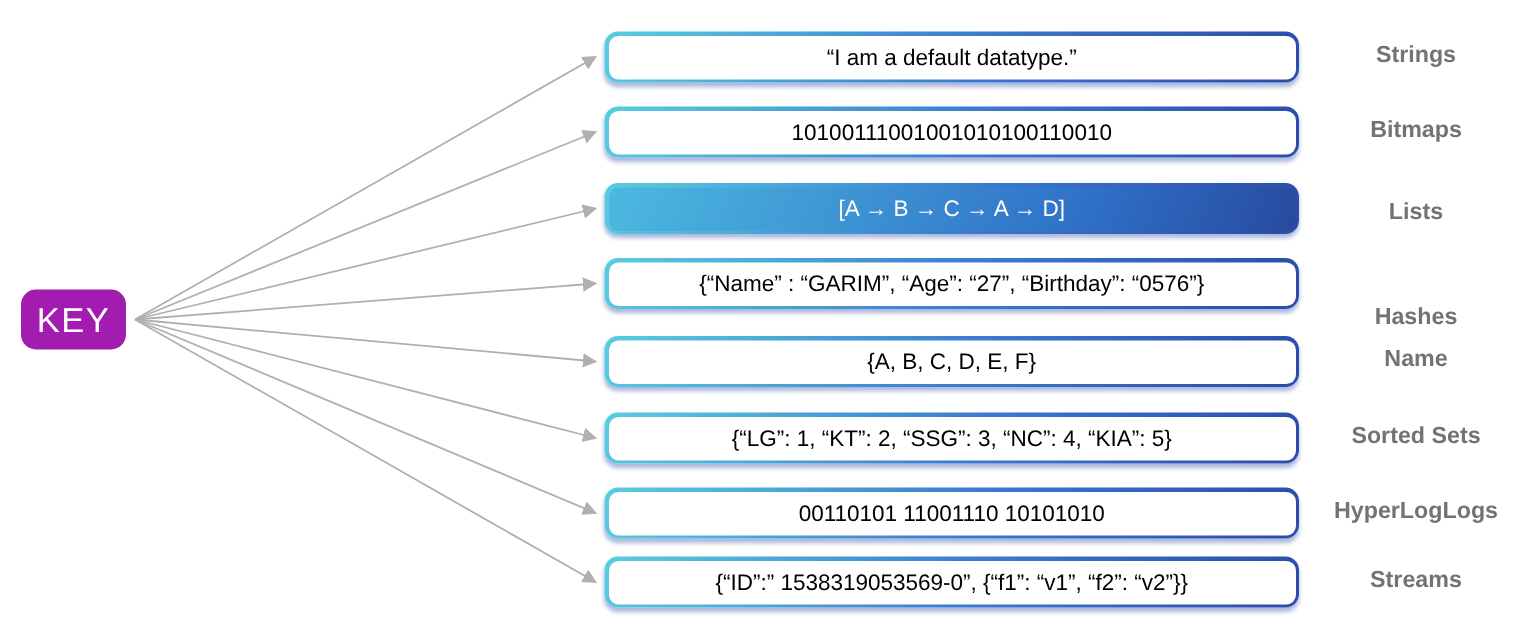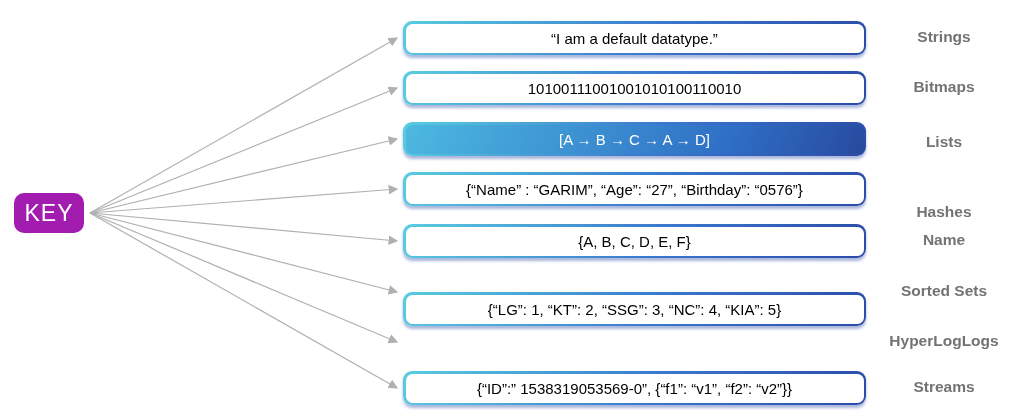--- a/index.html
+++ b/index.html
@@ -32,21 +32,21 @@
     color:#ffffff;
   }
 
   .type-label {
     position:absolute; left:874px; width:140px; text-align:center;
     font-size:15.5px; font-weight:600; color:#737373; white-space:nowrap;
   }
 
   
   .rt0 { top:21px; }  .rt1 { top:71px; }  .rt2 { top:122px; } .rt3 { top:172px; }
-  .rt4 { top:224px; } .rt5 { top:292px;text-align:right; } .rt6 { top:325px; } .rt7 { top:371px; }
+  .rt4 { top:224px; } .rt5 { top:275px;text-align:right; } .rt6 { top:325px; } .rt7 { top:371px; }
   
   .lt0 { top:28px; }  .lt1 { top:78px; }  .lt2 { top:133px; } .lt3 { top:179px;margin-top:24px; }
   .lt4 { top:231px; } .lt5 { top:282px; } .lt6 { top:332px; } .lt7 { top:378px; }
 </style>
 </head>
 <body>
 
 <div class="canvas">
 
   <svg class="arrows-svg" viewBox="0 0 1020 417" xmlns="http://www.w3.org/2000/svg">
@@ -80,20 +80,23 @@
   </div>
   <div class="row-box rt3">
     <div class="box-inner">{“Name” : “GARIM”, “Age”: “27”, “Birthday”: “0576”}</div>
   </div>
   <div class="row-box rt4">
     <div class="box-inner">{A, B, C, D, E, F}</div>
   </div>
   <div class="row-box rt5">
     <div class="box-inner">{“LG”: 1, “KT”: 2, “SSG”: 3, “NC”: 4, “KIA”: 5}</div>
   </div>
+  <div class="row-box rt6">
+    <div class="box-inner">00110101 11001110 10101010</div>
+  </div>
   <div class="row-box rt7">
     <div class="box-inner">{“ID”:” 1538319053569-0”, {“f1”: “v1”, “f2”: “v2”}}</div>
   </div>
 
   <div class="type-label lt0">Strings</div>
   <div class="type-label lt1">Bitmaps</div>
   <div class="type-label lt2">Lists</div>
   <div class="type-label lt3">Hashes</div>
   <div class="type-label lt4">Name</div>
   <div class="type-label lt5">Sorted Sets</div>

